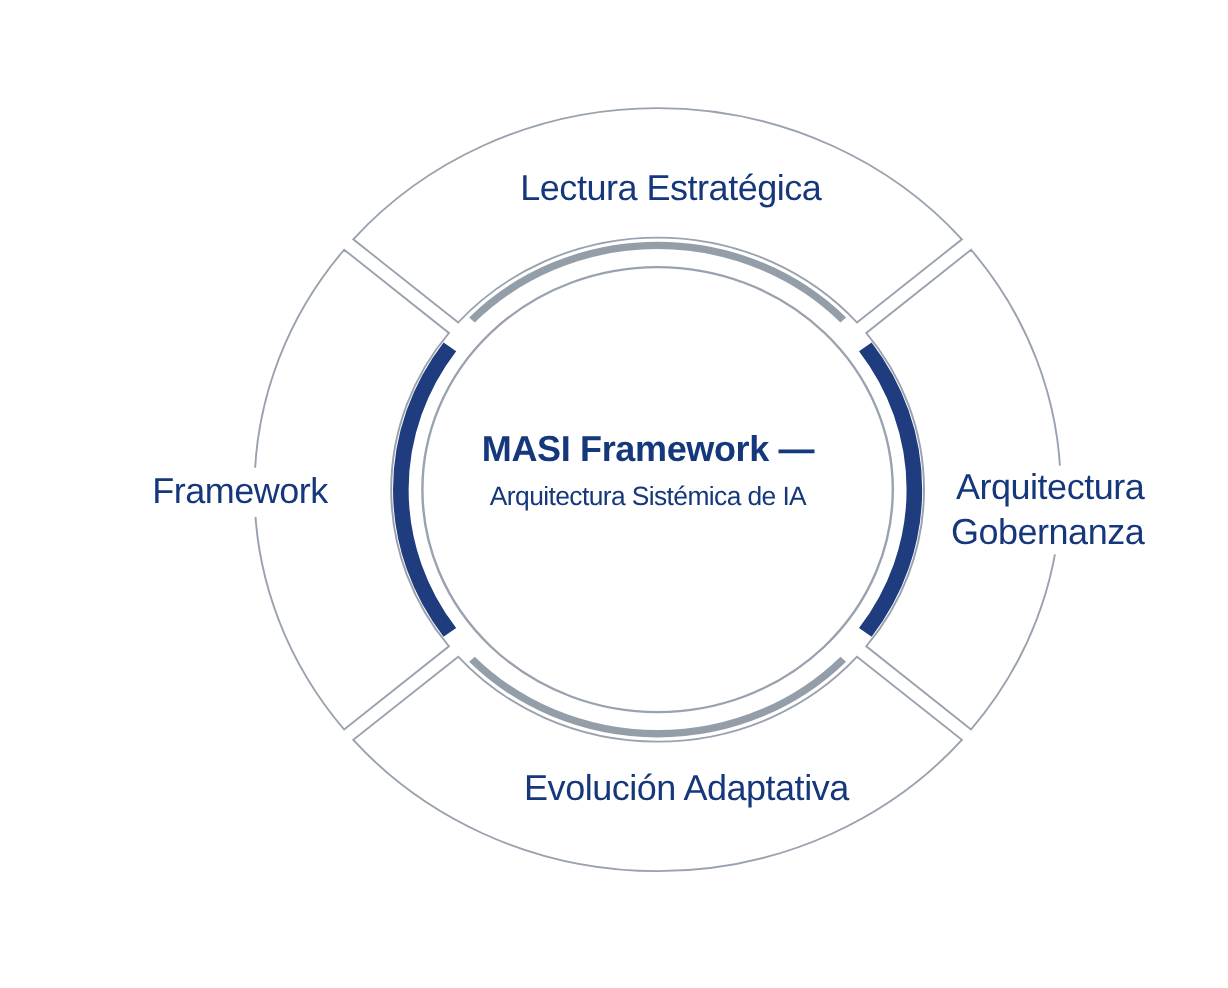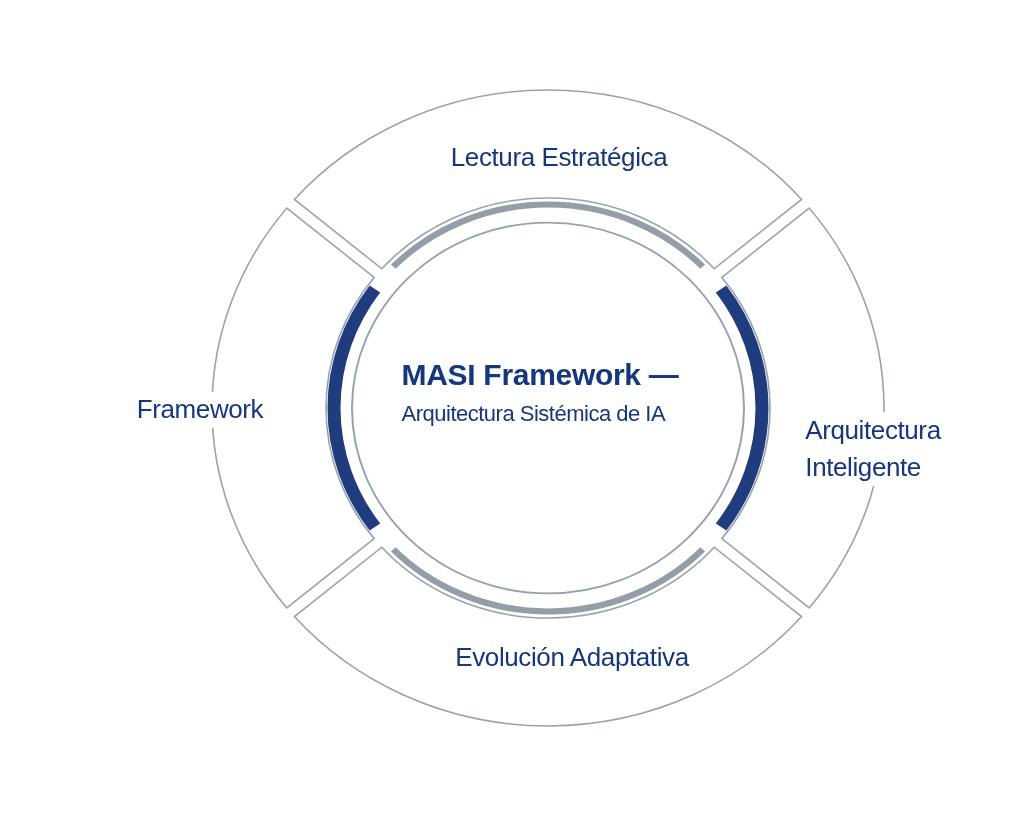--- a/index.html
+++ b/index.html
@@ -40,38 +40,38 @@
   .arc-navy {
     fill: none;
     stroke: var(--navy, #1e3c7e);
     stroke-width: 13;
     stroke-linecap: butt;
   }
   .label {
     position: absolute;
     transform: translate(-50%, -50%);
     color: var(--text-navy, #15377b);
-    font-size: 26px;
+    font-size: 30px;
     letter-spacing: -0.4px;
     white-space: nowrap;
     background: #ffffff;
     padding: 3px 7px;
-    text-align: left;
+    text-align: right;
     line-height: 1.15;
   }
   .label-top    { left: 559px; top: 158px; }
   .label-left   { left: 200px; top: 410px; }
-  .label-right  { left: 873px; top: 425px; line-height: 37px; padding: 0 4px; margin-top: 24px; }
+  .label-right  { left: 873px; top: 425px; line-height: 37px; padding: 0 4px; }
   .label-bottom { left: 572px; top: 658px; }
   .center-block {
     position: absolute;
     left: 540px;
     top: 394px;
     transform: translate(-50%, -50%);
-    text-align: left;
+    text-align: center;
     color: var(--text-navy, #15377b);
     white-space: nowrap;
     line-height: 39px;
   }
   .center-title {
     font-size: 30px;
     font-weight: bold;
     letter-spacing: -0.3px;
   }
   .center-subtitle {
@@ -100,21 +100,21 @@
       <path class="arc-navy" d="M -173.1 125.8 A 214 214 0 0 1 -173.1 -125.8"></path>
     </g>
   </svg>
 
   <div class="label label-top">Lectura Estratégica</div>
 
   <div class="label label-left">Framework</div>
 
   <div class="label label-right">
     <div>Arquitectura</div>
-    <div>Inteligente</div>
+    <div>Gobernanza</div>
   </div>
 
   <div class="label label-bottom">Evolución Adaptativa</div>
 
   <div class="center-block">
     <div class="center-title">MASI Framework —</div>
     <div class="center-subtitle">Arquitectura Sistémica de IA</div>
   </div>
 
 </div>

